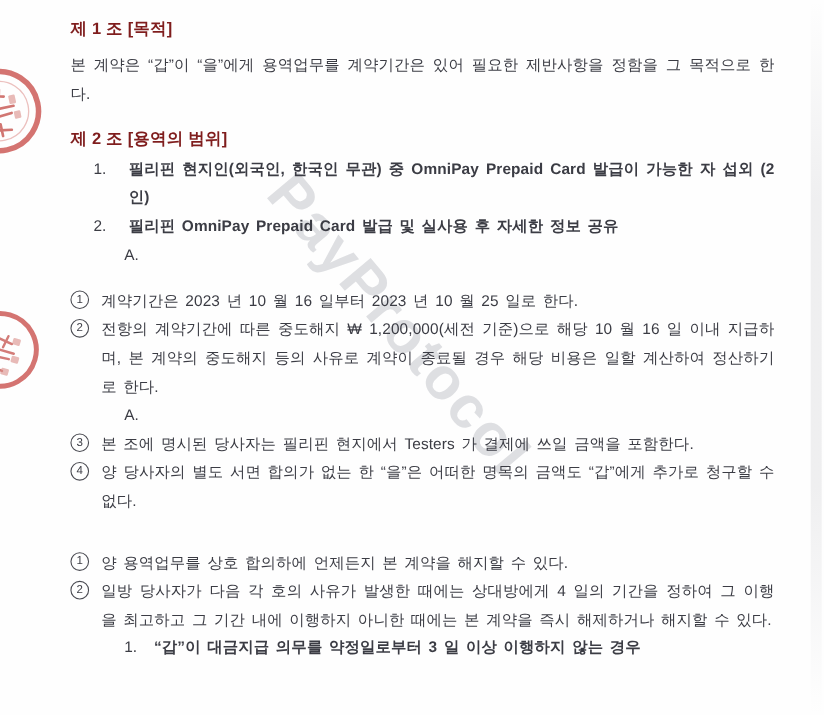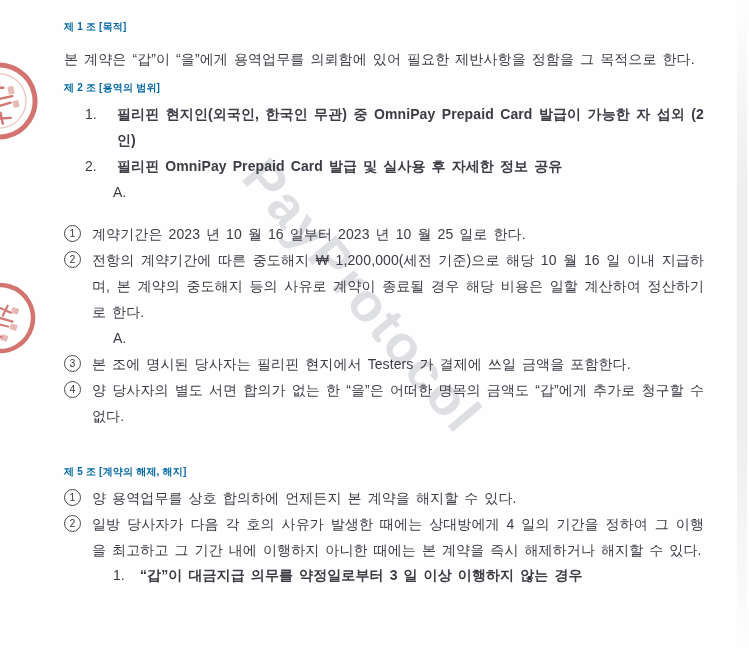--- a/index.html
+++ b/index.html
@@ -19,29 +19,29 @@
   .stamp-top    { left:-43px; top:59px;  width:84px; height:84px; transform:rotate(-12deg); }
   .stamp-middle { left:-38px; top:280px; width:76px; height:76px; transform:rotate(16deg); }
   .scan-edge {
     position:absolute; top:0; right:2px; width:10px; height:100%;
     background:linear-gradient(to bottom,
       rgba(130,130,140,0) 0%, rgba(130,130,140,0.12) 28%,
       rgba(130,130,140,0.12) 68%, rgba(130,130,140,0) 100%);
   }
   .content { position:absolute; left:64px; top:14px; width:640px; }
   h2.sec-title {
-    margin:0; font-size:10px; font-weight:bold; color:#0369a1;
+    margin:0; font-size:15px; font-weight:bold; color:#7f1d1d;
     line-height:26px; letter-spacing:0.2px;
   }
   .para, .itext, .ctext {
     margin:0; font-size:14px; color:#3b3c44; line-height:26px;
     text-align:justify; word-spacing:2px; letter-spacing:0.1px;
   }
   .sec { margin:0; }
-  .sec-2 { margin-top:3px; }
+  .sec-2 { margin-top:16px; }
   .sec-3 { margin-top:16px; }
   .sec-5 { margin-top:30px; }
   .s1-body { margin-top:6px; }
   .s2-body { margin-top:4px; }
   .num-item { display:flex; padding-left:21px; }
   .num-item .marker { width:32px; flex-shrink:0; font-size:14px; color:#3b3c44; line-height:26px; }
   .sub-item { display:flex; padding-left:49px; }
   .sub-item .marker { width:27px; flex-shrink:0; font-size:14px; color:#3b3c44; line-height:26px; }
   .itext { flex:1;font-weight:bold; }
   .clause { display:flex; }
@@ -102,21 +102,21 @@
       </g>
     </svg>
   </div>
 
   <div class="scan-edge"></div>
 
   <div class="content">
 
     <div class="sec sec-1">
       <h2 class="sec-title">제 1 조 [목적]</h2>
-      <p class="para s1-body">본 계약은 “갑”이 “을”에게 용역업무를 의뢰함에 있어 필요한 제반사항을 정함을 그 목적으로 한다.</p>
+      <p class="para s1-body">본 계약은 “갑”이 “을”에게 용역업무를 계약기간은 있어 필요한 제반사항을 정함을 그 목적으로 한다.</p>
     </div>
 
     <div class="sec sec-2">
       <h2 class="sec-title">제 2 조 [용역의 범위]</h2>
       <div class="num-item">
         <span class="marker">1.</span>
         <div class="itext">필리핀 현지인(외국인, 한국인 무관) 중 OmniPay Prepaid Card 발급이 가능한 자 섭외 (2 인)</div>
       </div>
       <div class="num-item">
         <span class="marker">2.</span>
@@ -143,21 +143,20 @@
         <span class="cnum">3</span>
         <div class="ctext">본 조에 명시된 당사자는 필리핀 현지에서 Testers 가 결제에 쓰일 금액을 포함한다.</div>
       </div>
       <div class="clause">
         <span class="cnum">4</span>
         <div class="ctext">양 당사자의 별도 서면 합의가 없는 한 “을”은 어떠한 명목의 금액도 “갑”에게 추가로 청구할 수 없다.</div>
       </div>
     </div>
 
     <div class="sec sec-5">
-      <h2 class="sec-title">제 5 조 [계약의 해제, 해지]</h2>
       <div class="clause">
         <span class="cnum">1</span>
         <div class="ctext">양 용역업무를 상호 합의하에 언제든지 본 계약을 해지할 수 있다.</div>
       </div>
       <div class="clause">
         <span class="cnum">2</span>
         <div class="ctext">일방 당사자가 다음 각 호의 사유가 발생한 때에는 상대방에게 4 일의 기간을 정하여 그 이행을 최고하고 그 기간 내에 이행하지 아니한 때에는 본 계약을 즉시 해제하거나 해지할 수 있다.</div>
       </div>
       <div class="sub-item tight">
         <span class="marker">1.</span>

